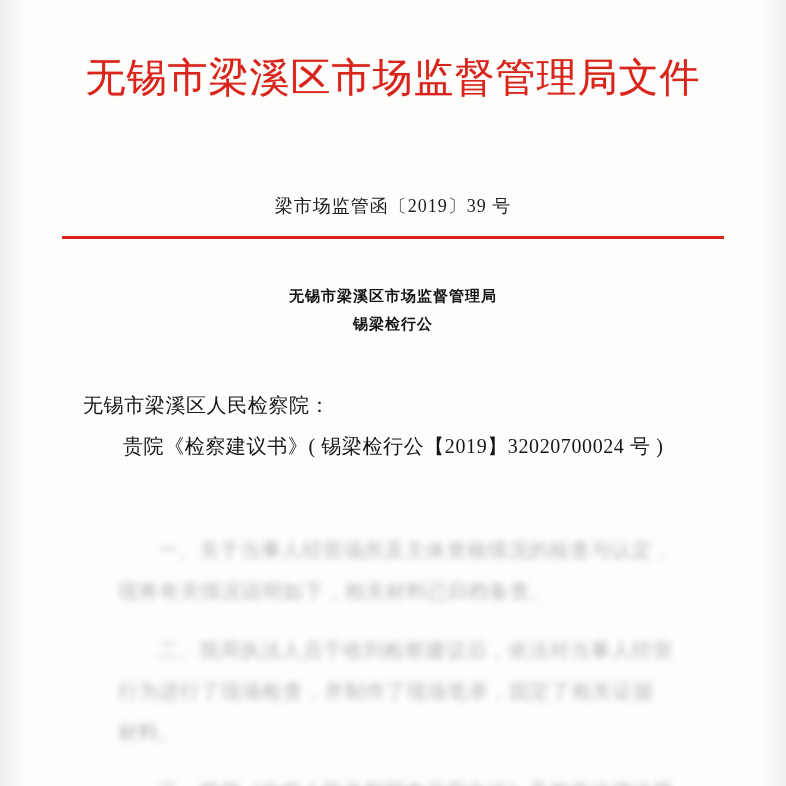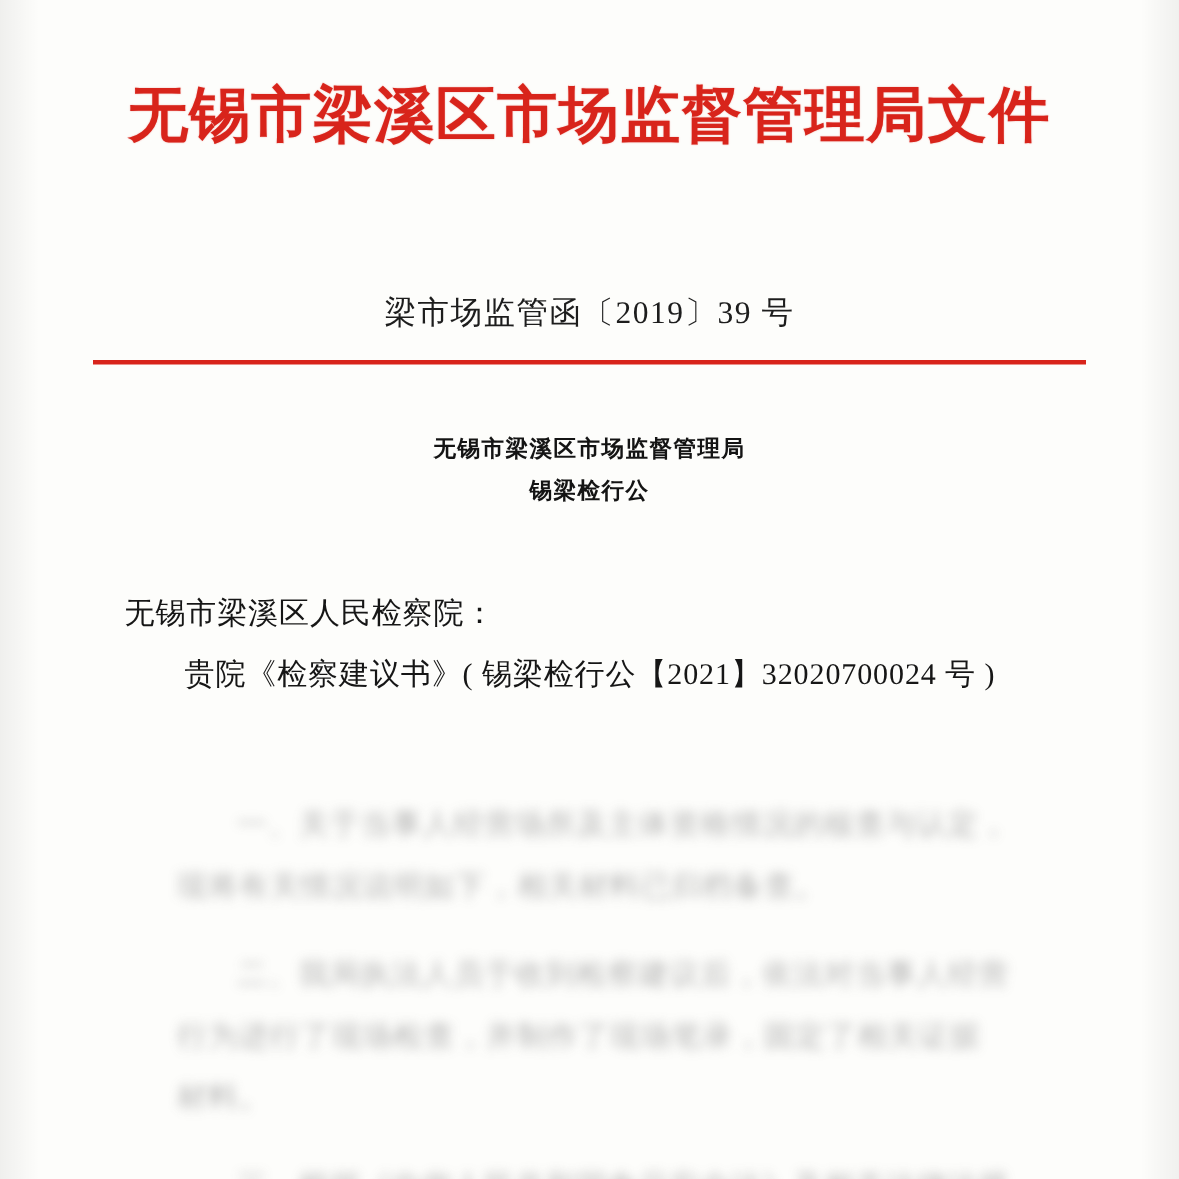--- a/index.html
+++ b/index.html
@@ -40,32 +40,32 @@
     pointer-events: none;
   }
 
   .doc-header {
     padding-top: 52px;
     text-align: center;
   }
   .doc-header-title {
     color: #d8241b;
     font-family: "DejaVu Serif", "Liberation Serif", serif;
-    font-weight: bold;
+    font-weight: normal;
     font-size: 40px;
     letter-spacing: 1px;
     line-height: 1.25;
     text-shadow: 0 0 1px rgba(216,36,27,0.45);
     white-space: nowrap;
   }
 
   .doc-number {
     margin-top: 92px;
     text-align: center;
-    font-size: 21px;
+    font-size: 18px;
     letter-spacing: 1px;
     color: #1d1d1d;
   }
 
   .red-rule {
     margin: 18px 62px 0 62px;
     height: 3px;
     background: #d8241b;
   }
 
@@ -132,21 +132,21 @@
 
   <div class="red-rule"></div>
 
   <div class="doc-title">
     <div>无锡市梁溪区市场监督管理局</div>
     <div>锡梁检行公</div>
   </div>
 
   <div class="body-text">
     <p>无锡市梁溪区人民检察院：</p>
-    <p class="indent-2">贵院《检察建议书》( 锡梁检行公【2021】32020700024 号 )</p>
+    <p class="indent-2">贵院《检察建议书》( 锡梁检行公【2019】32020700024 号 )</p>
   </div>
 
   <div class="blurred-region">
     <p>一、关于当事人经营场所及主体资格情况的核查与认定，现将有关情况说明如下，相关材料已归档备查。</p>
     <div class="blank"></div>
     <p>二、我局执法人员于收到检察建议后，依法对当事人经营行为进行了现场检查，并制作了现场笔录，固定了相关证据材料。</p>
     <div class="blank"></div>
     <p>三、根据《中华人民共和国食品安全法》及相关法律法规规定，我局已依法对当事人作出行政处罚决定，并责令其限期整改。</p>
 
   </div>

